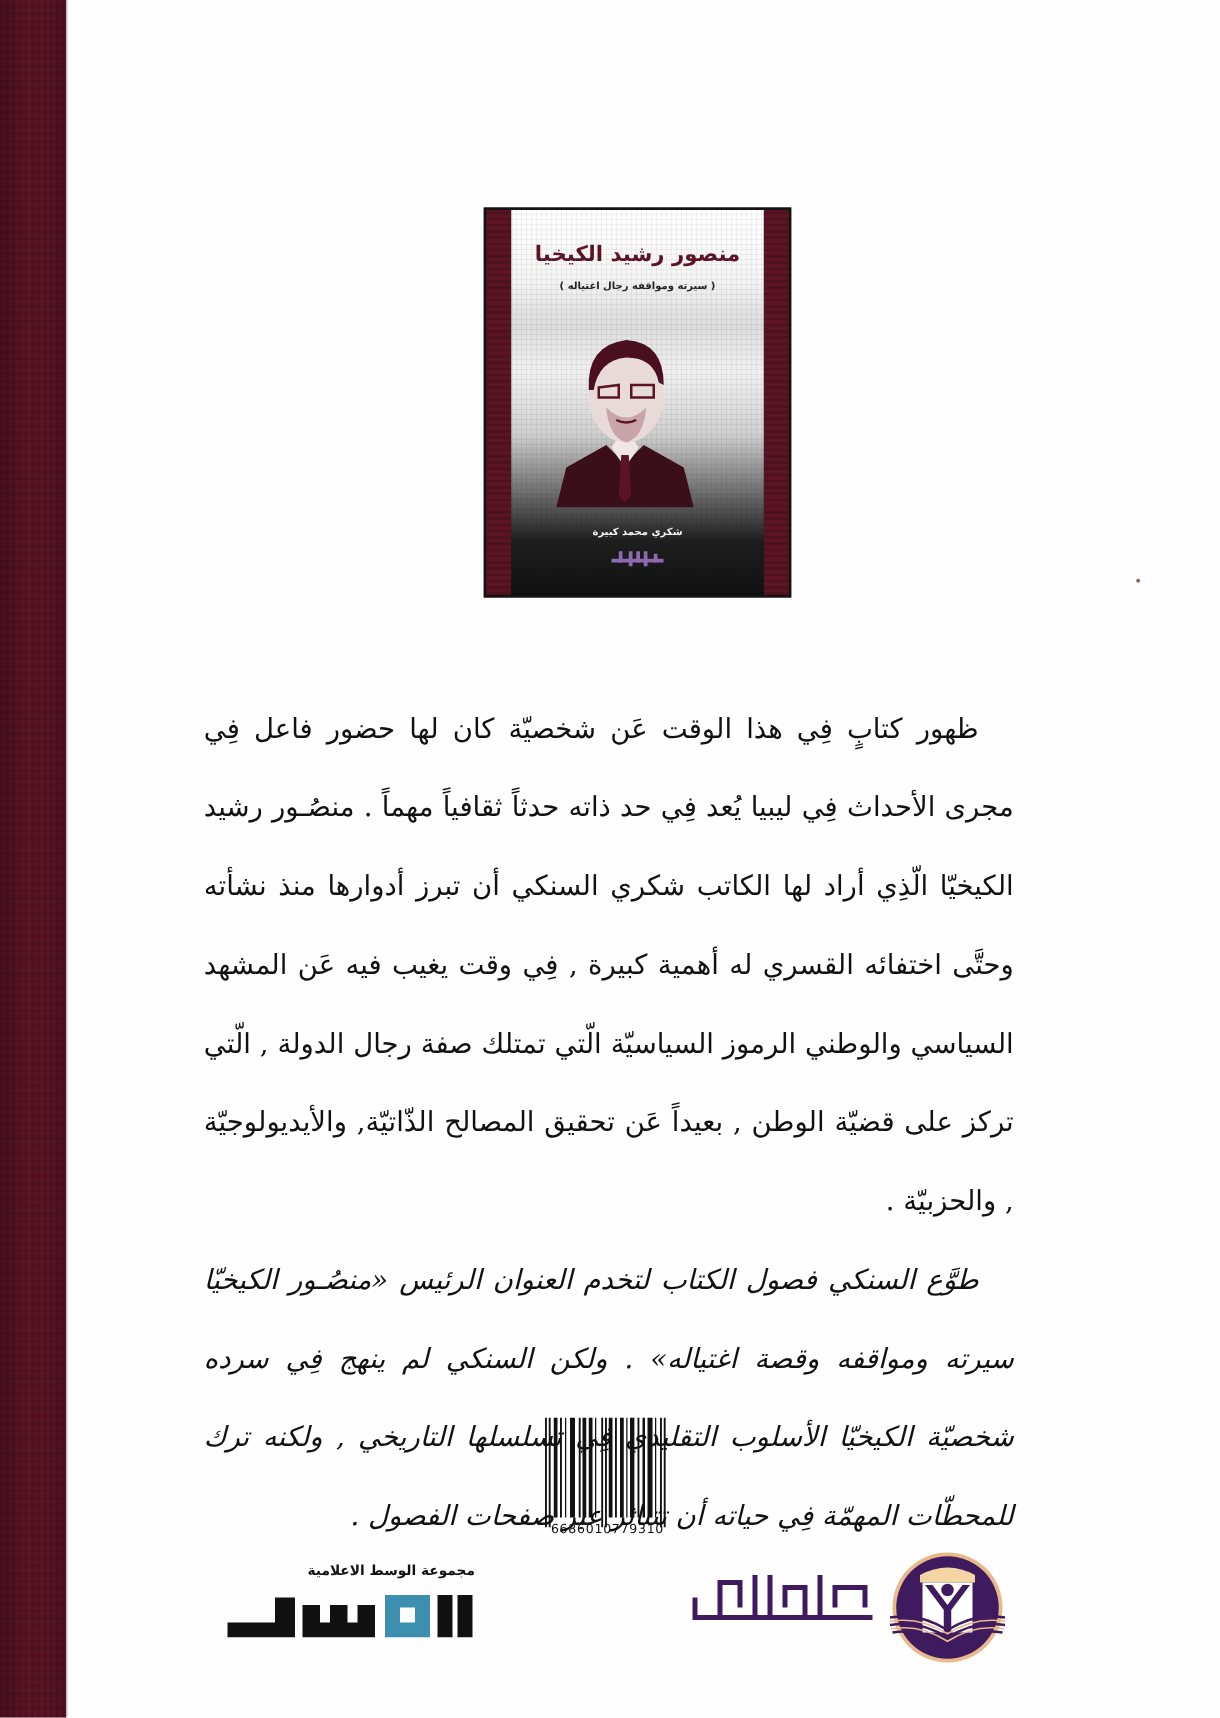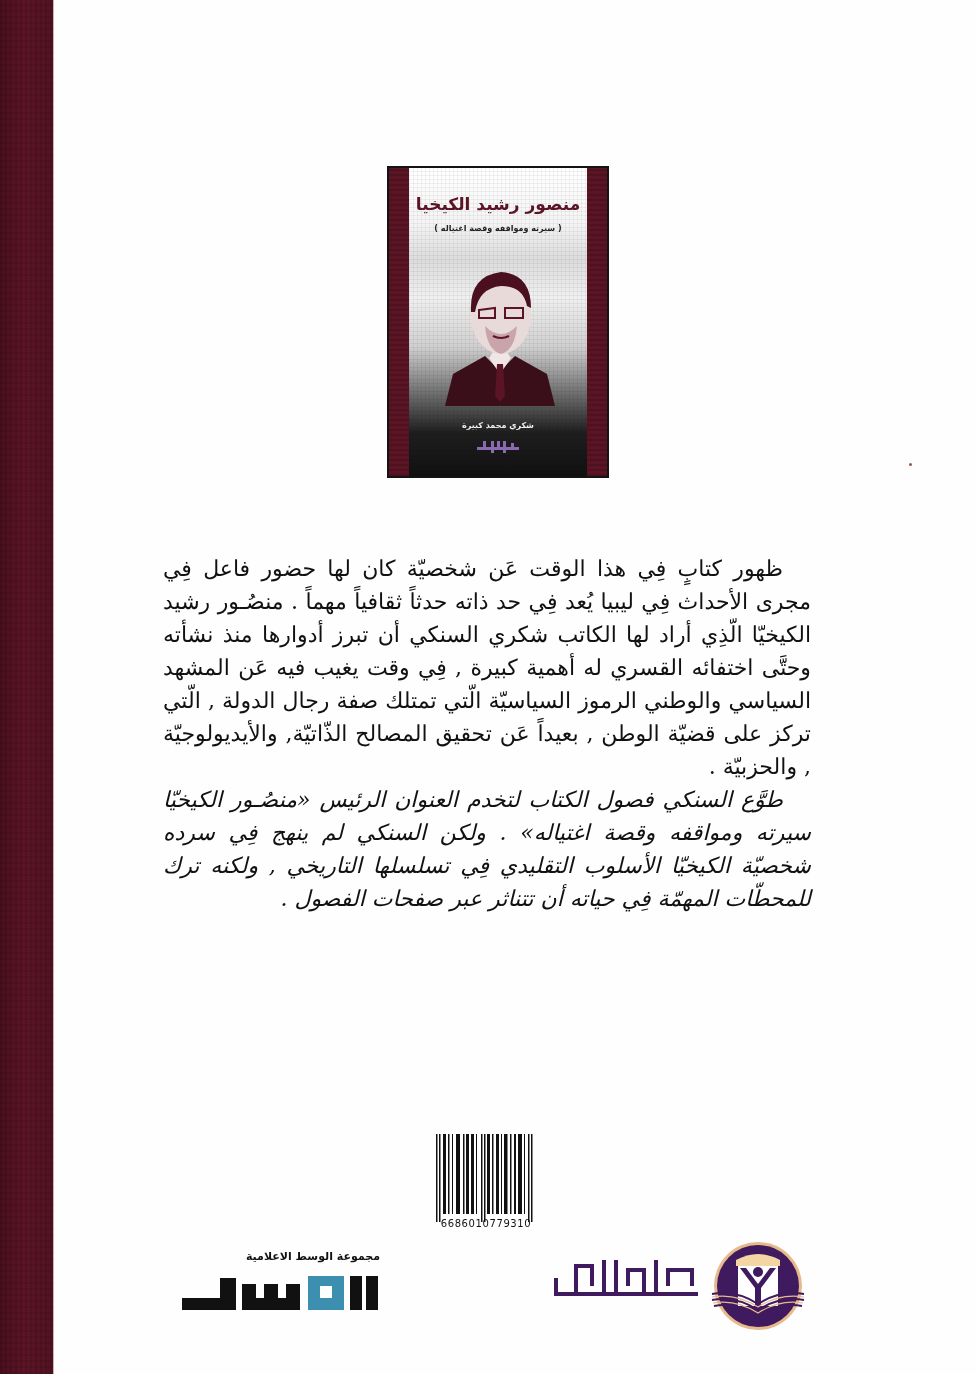--- a/index.html
+++ b/index.html
@@ -11,21 +11,21 @@
     .spine {
       position: absolute; left: 0; top: 0; bottom: 0; width: 53px;
       background:
         repeating-linear-gradient(90deg, rgba(0,0,0,0.10) 0 2px, rgba(0,0,0,0) 2px 5px),
         repeating-linear-gradient(0deg, rgba(0,0,0,0.08) 0 2px, rgba(0,0,0,0) 2px 6px),
         linear-gradient(90deg, #4a0f1f 0%, #5c1426 45%, #521222 100%);
       border-right: 1px solid #c9b3b8;
     }
     
     .cover {
-      position: absolute; left: 387px; top: 166px; width: 222px; height: 312px;
+      position: absolute; left: 387px; top: 166px; width: 246px; height: 312px;
       background: #1b1b1b; box-sizing: border-box; border: 2px solid #141414;
     }
     .cover .band-l, .cover .band-r {
       position: absolute; top: 0; bottom: 0; width: 20px;
       background:
         repeating-linear-gradient(0deg, rgba(0,0,0,0.15) 0 2px, rgba(0,0,0,0) 2px 5px),
         #5a1424;
     }
     .cover .band-l { left: 0; }
     .cover .band-r { right: 0; }
@@ -60,21 +60,21 @@
     }
     .cover-pub-logo {
       position: absolute; left: 50%; top: 272px; transform: translateX(-50%);
       width: 42px; height: 14px; z-index: 2;
     }
     
     .blurb {
       position: absolute; left: 163px; top: 552px; width: 648px;
       direction: rtl; text-align: justify; text-align-last: right;
       font-family: "DejaVu Serif", "Liberation Serif", serif;
-      font-size: 22px; line-height: 33px; color: #111;
+      font-size: 22px; line-height: 63px; color: #111;
     }
     .blurb p { margin: 0; text-indent: 28px; }
     .blurb p + p { margin-top: 0; font-style: italic; }
     
     .barcode {
       position: absolute; left: 434px; top: 1134px; width: 102px; height: 88px;
     }
     .isbn {
       position: absolute; left: 430px; top: 1218px; width: 112px;
       font-family: "DejaVu Sans", sans-serif; font-size: 10px; letter-spacing: 0.6px;
@@ -102,21 +102,21 @@
 <body>
 
 <div class="spine"></div>
 <div class="speck"></div>
 
 <div class="cover">
   <div class="band-l"></div>
   <div class="band-r"></div>
   <div class="center">
     <div class="cover-title">منصور رشيد الكيخيا</div>
-    <div class="cover-subtitle">( سيرته ومواقفه وقصة اغتياله )</div>
+    <div class="cover-subtitle">( سيرته ومواقفه رجال اغتياله )</div>
     <svg class="portrait" viewBox="0 0 110 150">
       <path d="M0 150 L8 118 L40 100 L55 115 L70 100 L102 118 L110 150 Z" fill="#3a0f1a"></path>
       <path d="M44 102 L55 118 L66 102 L62 96 L48 96 Z" fill="#f0e6e6"></path>
       <path d="M52 108 L58 108 L60 140 L55 146 L50 140 Z" fill="#5b1426"></path>
       <ellipse cx="56" cy="60" rx="30" ry="38" fill="#e9dada"></ellipse>
       <path d="M26 56 Q24 20 56 16 Q86 18 86 52 L82 50 Q78 30 56 30 Q34 32 30 56 Z" fill="#4a1020"></path>
       <path d="M34 54 L50 52 L50 62 L34 62 Z M60 52 L78 52 L78 62 L60 62 Z" fill="none" stroke="#5b1426" stroke-width="2"></path>
       <path d="M40 70 Q56 86 72 70 Q70 94 56 98 Q42 94 40 70 Z" fill="#c9a5ab"></path>
       <path d="M48 80 Q56 84 64 80" stroke="#5b1426" stroke-width="2" fill="none"></path>
     </svg>

